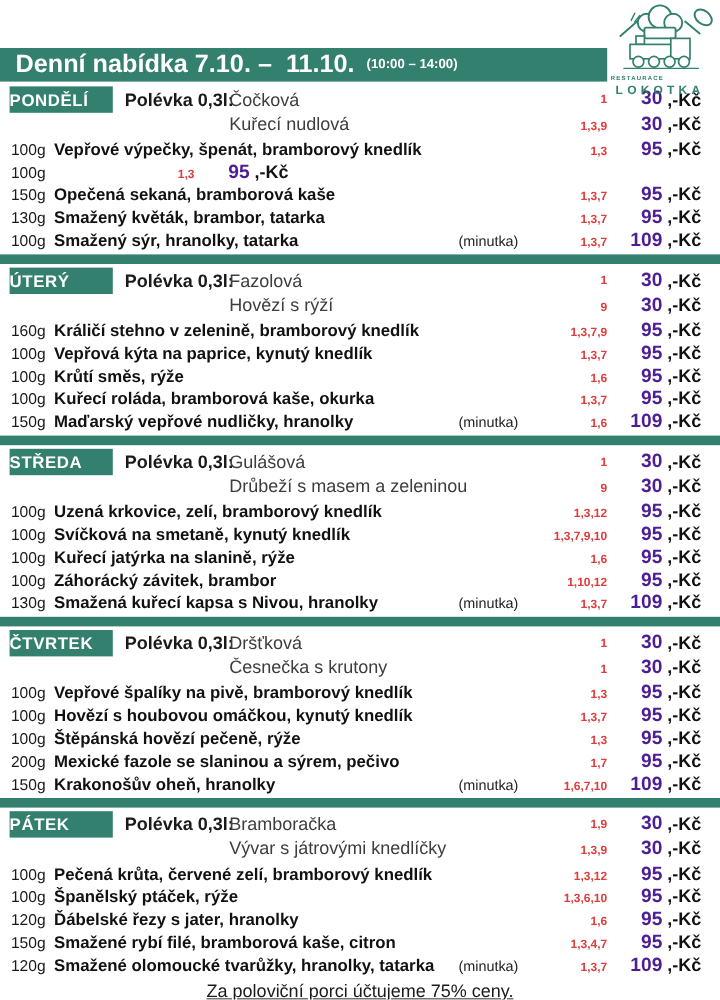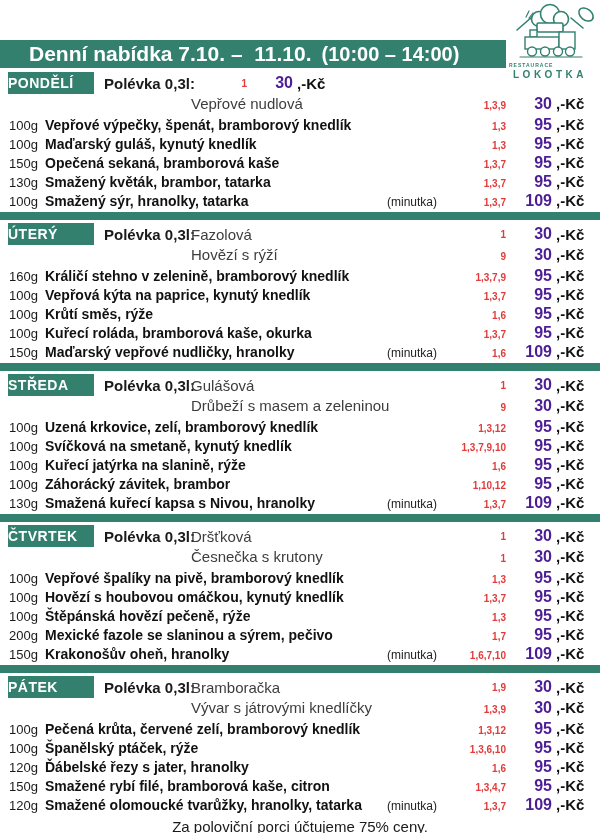--- a/index.html
+++ b/index.html
@@ -9,24 +9,24 @@
     width:600px; height:833px; background:#fff; overflow:hidden;
     font-family:"Liberation Sans", sans-serif; color:#1a1a1a;
   }
   .page { position:relative; width:600px; height:833px; }
 
   
   .header-space { height:71px; }
   .title-bar {
     position:absolute; left:0; top:40px; width:506px; height:28px;
     background:var(--green); color:#fff; display:flex; align-items:center;
-    padding-left:29px;
+    padding-left:13px;
   }
   .title { font-weight:bold; font-size:21px; white-space:pre; }
-  .hours { font-weight:bold; font-size:20px; margin-left:10px; white-space:pre; }
+  .hours { font-weight:bold; font-size:11px; margin-left:10px; white-space:pre; }
   .logo-box {
     position:absolute; top:3px; right:3px; width:94px; height:76px;
     color:var(--green); text-align:center; line-height:1;
   }
   .logo-restaurace {
     font-size:5px; font-weight:bold; letter-spacing:1px; text-align:left;
     padding-left:6px; margin-top:1px;
   }
   .logo-lokotka {
     font-size:10px; font-weight:bold; letter-spacing:3.5px; margin-top:2px;
@@ -41,21 +41,21 @@
     background:var(--green); color:#fff; font-weight:bold; font-size:14px;
     text-align:left; letter-spacing:0.5px;
   }
   .soup-label { flex:none; width:79px; margin-left:10px; font-weight:bold; font-size:15px; white-space:nowrap; }
   .soup-name { flex:1; margin-left:8px; font-size:15px; color:#3d3d3d; white-space:nowrap; overflow:hidden; }
   .soup2-row { height:18px; align-items:baseline; line-height:18px; margin-bottom:2px; }
   .soup-indent { flex:none; width:183px; }
   .main-row { height:19px; align-items:baseline; line-height:19px; }
   .col-weight { flex:none; width:38px; text-align:right; font-size:13px; color:#1a1a1a; }
   .col-dish { flex:1; margin-left:7px; font-weight:bold; font-size:14px; color:#111; white-space:nowrap; }
-  .col-minutka { flex:none; width:60px; font-size:12px; color:#222; white-space:nowrap;text-align:center; }
+  .col-minutka { flex:none; width:60px; font-size:12px; color:#222; white-space:nowrap; }
   .col-allerg { flex:none; width:64px; text-align:right; font-size:10px; font-weight:bold; color:var(--red); white-space:nowrap; }
   .col-price-num { flex:none; width:46px; text-align:right; font-size:16px; font-weight:bold; color:#4c1d95; }
   .col-price-suf { flex:none; width:48px; padding-left:4px; font-size:15px; font-weight:bold; color:#111; white-space:nowrap; }
 
   
   .footer { text-align:center; margin-top:4px; font-size:15px; }
   .footer span { text-decoration:underline; }
 </style>
 </head>
 <body>
@@ -95,42 +95,42 @@
       <div class="logo-restaurace">RESTAURACE</div>
       <div class="logo-lokotka">LOKOTKA</div>
     </div>
   </div>
 
   <main id="days">
       <section class="day">
         <div class="menu-row badge-row">
           <span class="badge">PONDĚLÍ</span>
           <span class="soup-label">Polévka 0,3l:</span>
-          <span class="col-allerg">1</span>
-          <span class="col-price-num">30</span>
-          <span class="col-price-suf">,-Kč</span>
-        </div>
-        <div class="menu-row soup2-row">
-          <span class="soup-indent"></span>
-          <span class="soup-name">Vepřové nudlová</span>
+          <span class="soup-name">Čočková</span>
+          <span class="col-allerg">1</span>
+          <span class="col-price-num">30</span>
+          <span class="col-price-suf">,-Kč</span>
+        </div>
+        <div class="menu-row soup2-row">
+          <span class="soup-indent"></span>
+          <span class="soup-name">Kuřecí nudlová</span>
           <span class="col-allerg">1,3,9</span>
           <span class="col-price-num">30</span>
           <span class="col-price-suf">,-Kč</span>
         </div>
         <div class="menu-row main-row">
           <span class="col-weight">100g</span>
           <span class="col-dish">Vepřové výpečky, špenát, bramborový knedlík</span>
           <span class="col-minutka"></span>
           <span class="col-allerg">1,3</span>
           <span class="col-price-num">95</span>
           <span class="col-price-suf">,-Kč</span>
         </div>
         <div class="menu-row main-row">
           <span class="col-weight">100g</span>
-          <span class="col-dish">Maďarský guláš, kynutý knedlík</span>
           <span class="col-minutka"></span>
           <span class="col-allerg">1,3</span>
           <span class="col-price-num">95</span>
           <span class="col-price-suf">,-Kč</span>
         </div>
         <div class="menu-row main-row">
           <span class="col-weight">150g</span>
           <span class="col-dish">Opečená sekaná, bramborová kaše</span>
           <span class="col-minutka"></span>
           <span class="col-allerg">1,3,7</span>

